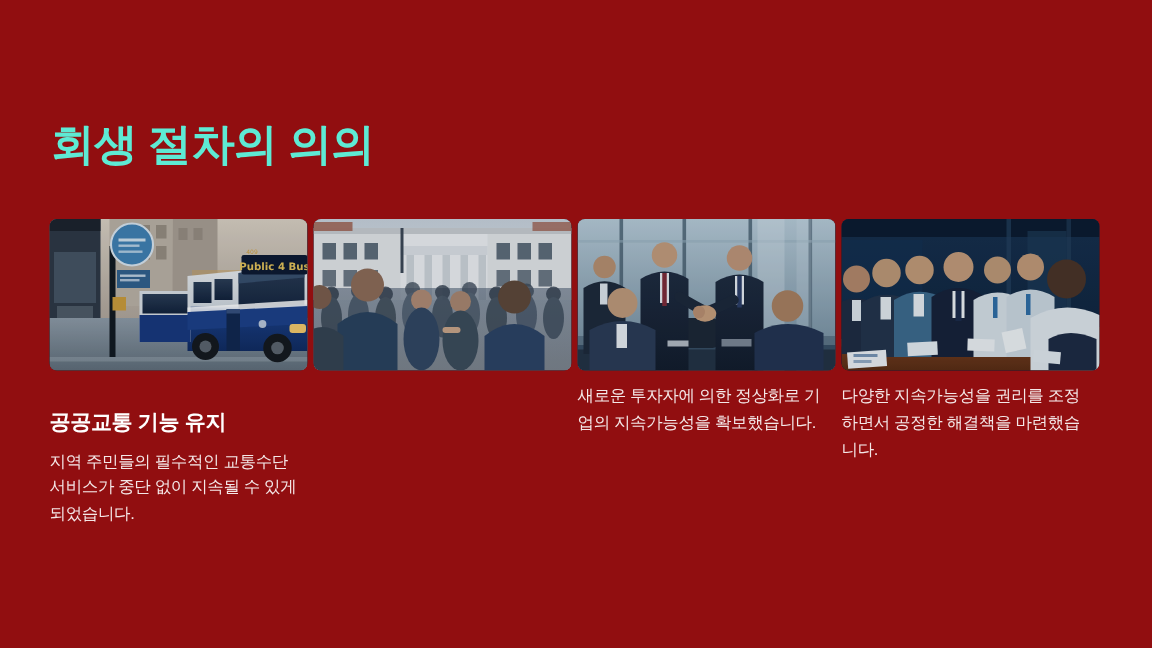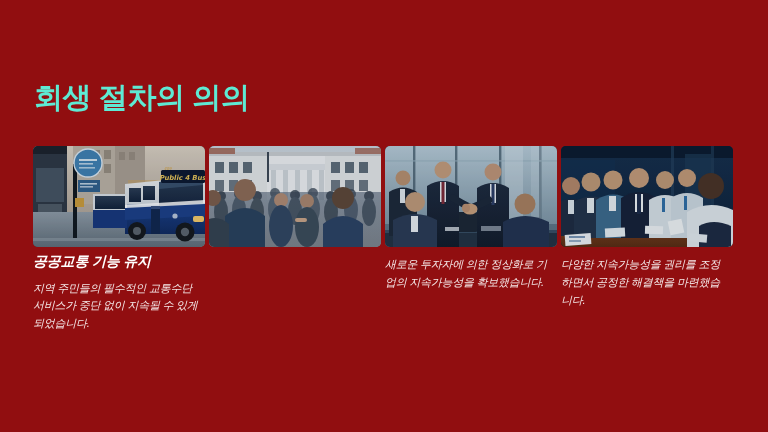--- a/index.html
+++ b/index.html
@@ -38,21 +38,20 @@
   }
 
   
   .card-row {
     position: absolute;
     left: 33px;
     top: 146px;
     width: 700px;
     display: flex;
     gap: 4px;
-    font-style: italic;
   }
 
   .card {
     width: 172px;
     flex: 0 0 172px;
     display: flex;
     flex-direction: column;
   }
 
   .card-thumb {
@@ -64,21 +63,21 @@
     background: #15202e;
   }
 
   .card-thumb svg {
     display: block;
     width: 172px;
     height: 101px;
   }
 
   .card-heading {
-    margin-top: 6px;
+    margin-top: 26px;
     font-size: 14px;
     font-weight: bold;
     color: #ffffff;
     line-height: 1.25;
     letter-spacing: -0.2px;
   }
 
   .card-body {
     margin-top: 9px;
     font-size: 11px;

